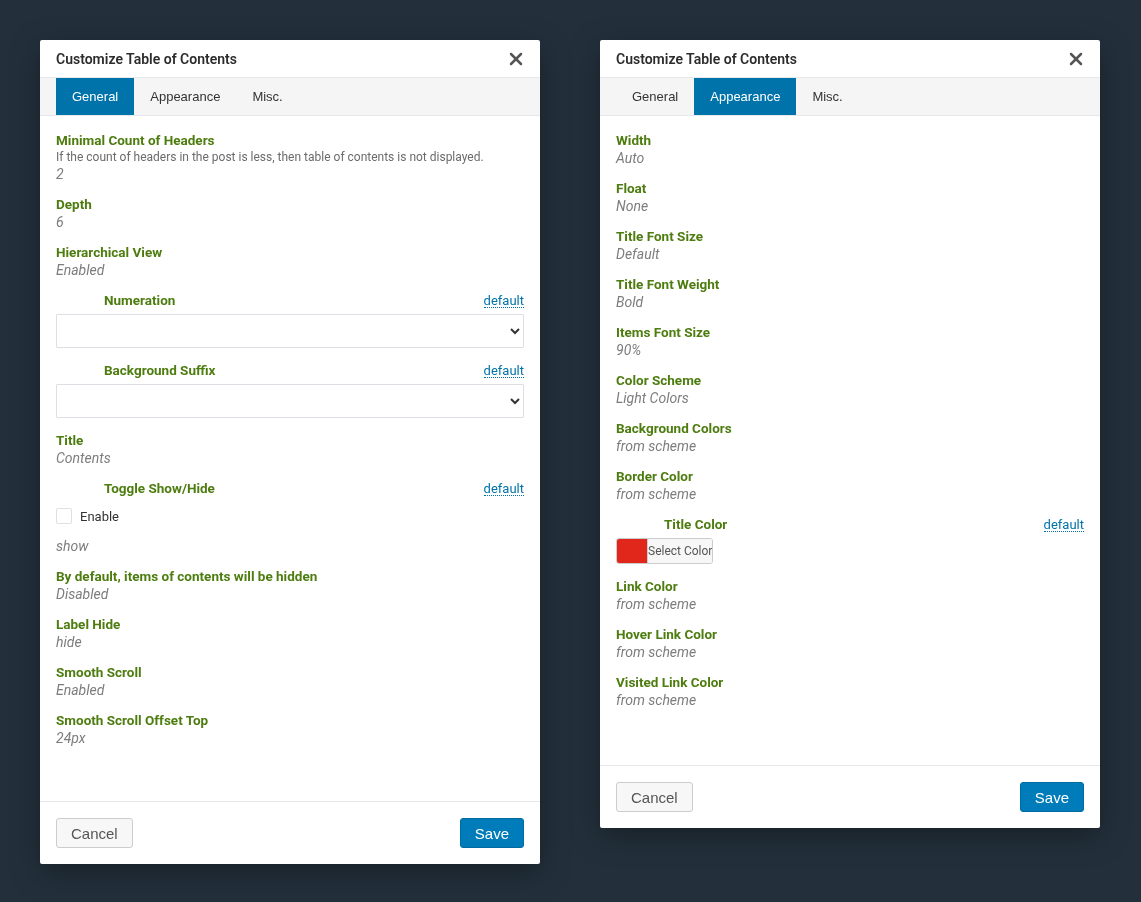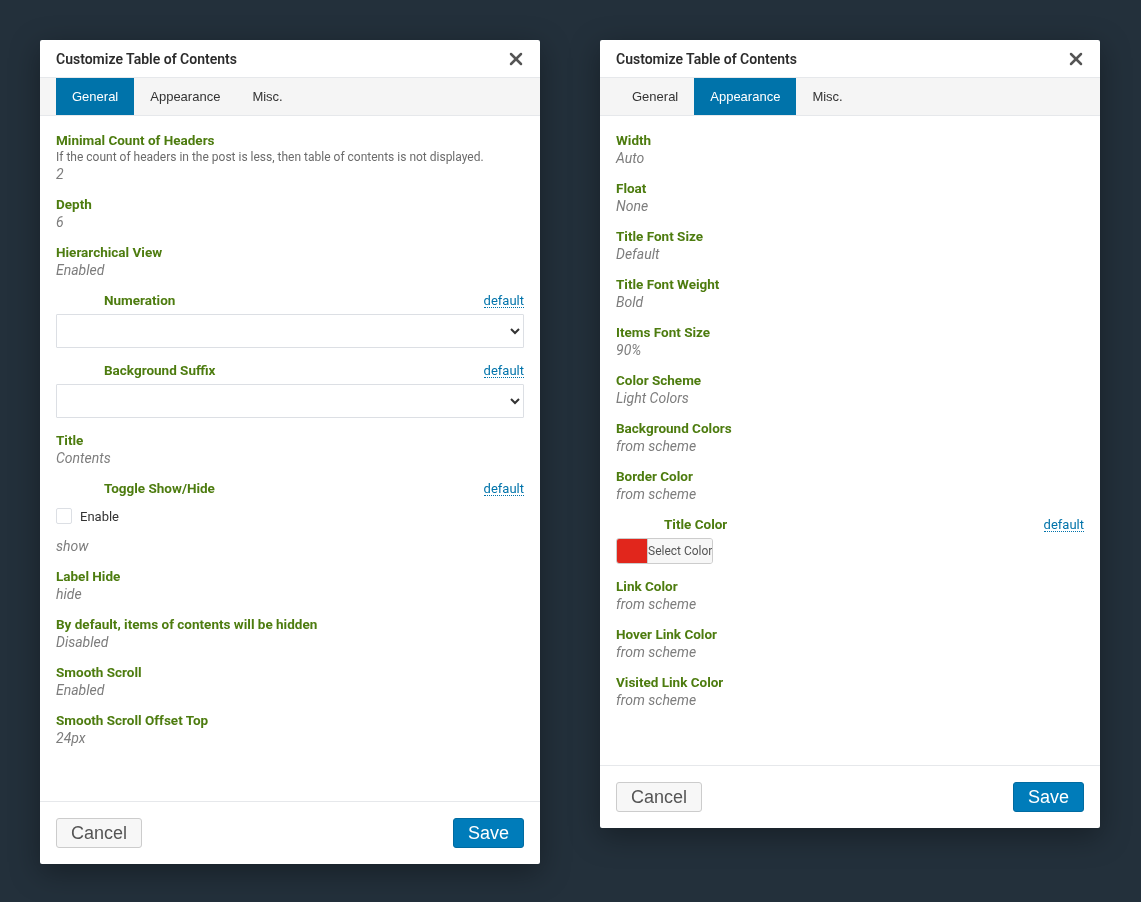--- a/index.html
+++ b/index.html
@@ -109,21 +109,21 @@
   .checkbox{
     width:16px;height:16px;border:1px solid var(--border);background:#fff;border-radius:2px;
   }
   .checkbox-label{font-size:13px;color:#333;}
   .panel-footer{
     border-top:1px solid var(--border-light);
     padding:16px;
     display:flex;justify-content:space-between;align-items:center;
   }
   .btn{
-    height:30px;padding:0 14px;border-radius:3px;font-size:18px;cursor:pointer;
+    height:30px;padding:0 14px;border-radius:3px;font-size:15px;cursor:pointer;
     display:inline-flex;align-items:center;justify-content:center;
   }
   .btn-secondary{
     background:var(--btn-secondary-bg);border:1px solid var(--btn-secondary-border);color:#555;
   }
   .btn-primary{
     background:var(--btn-primary);border:1px solid var(--btn-primary-border);color:#fff;
   }
   .color-control{
     display:flex;align-items:center;margin-top:6px;
@@ -208,27 +208,27 @@
         <span class="checkbox"></span>
         <span class="checkbox-label">Enable</span>
       </div>
     </div>
 
     <div class="field">
       <div class="field-value">show</div>
     </div>
 
     <div class="field">
+      <div class="field-label">By default, items of contents will be hidden</div>
+      <div class="field-value">Disabled</div>
+    </div>
+
+    <div class="field">
       <div class="field-label">Label Hide</div>
       <div class="field-value">hide</div>
-    </div>
-
-    <div class="field">
-      <div class="field-label">By default, items of contents will be hidden</div>
-      <div class="field-value">Disabled</div>
     </div>
 
     <div class="field">
       <div class="field-label">Smooth Scroll</div>
       <div class="field-value">Enabled</div>
     </div>
 
     <div class="field">
       <div class="field-label">Smooth Scroll Offset Top</div>
       <div class="field-value">24px</div>

